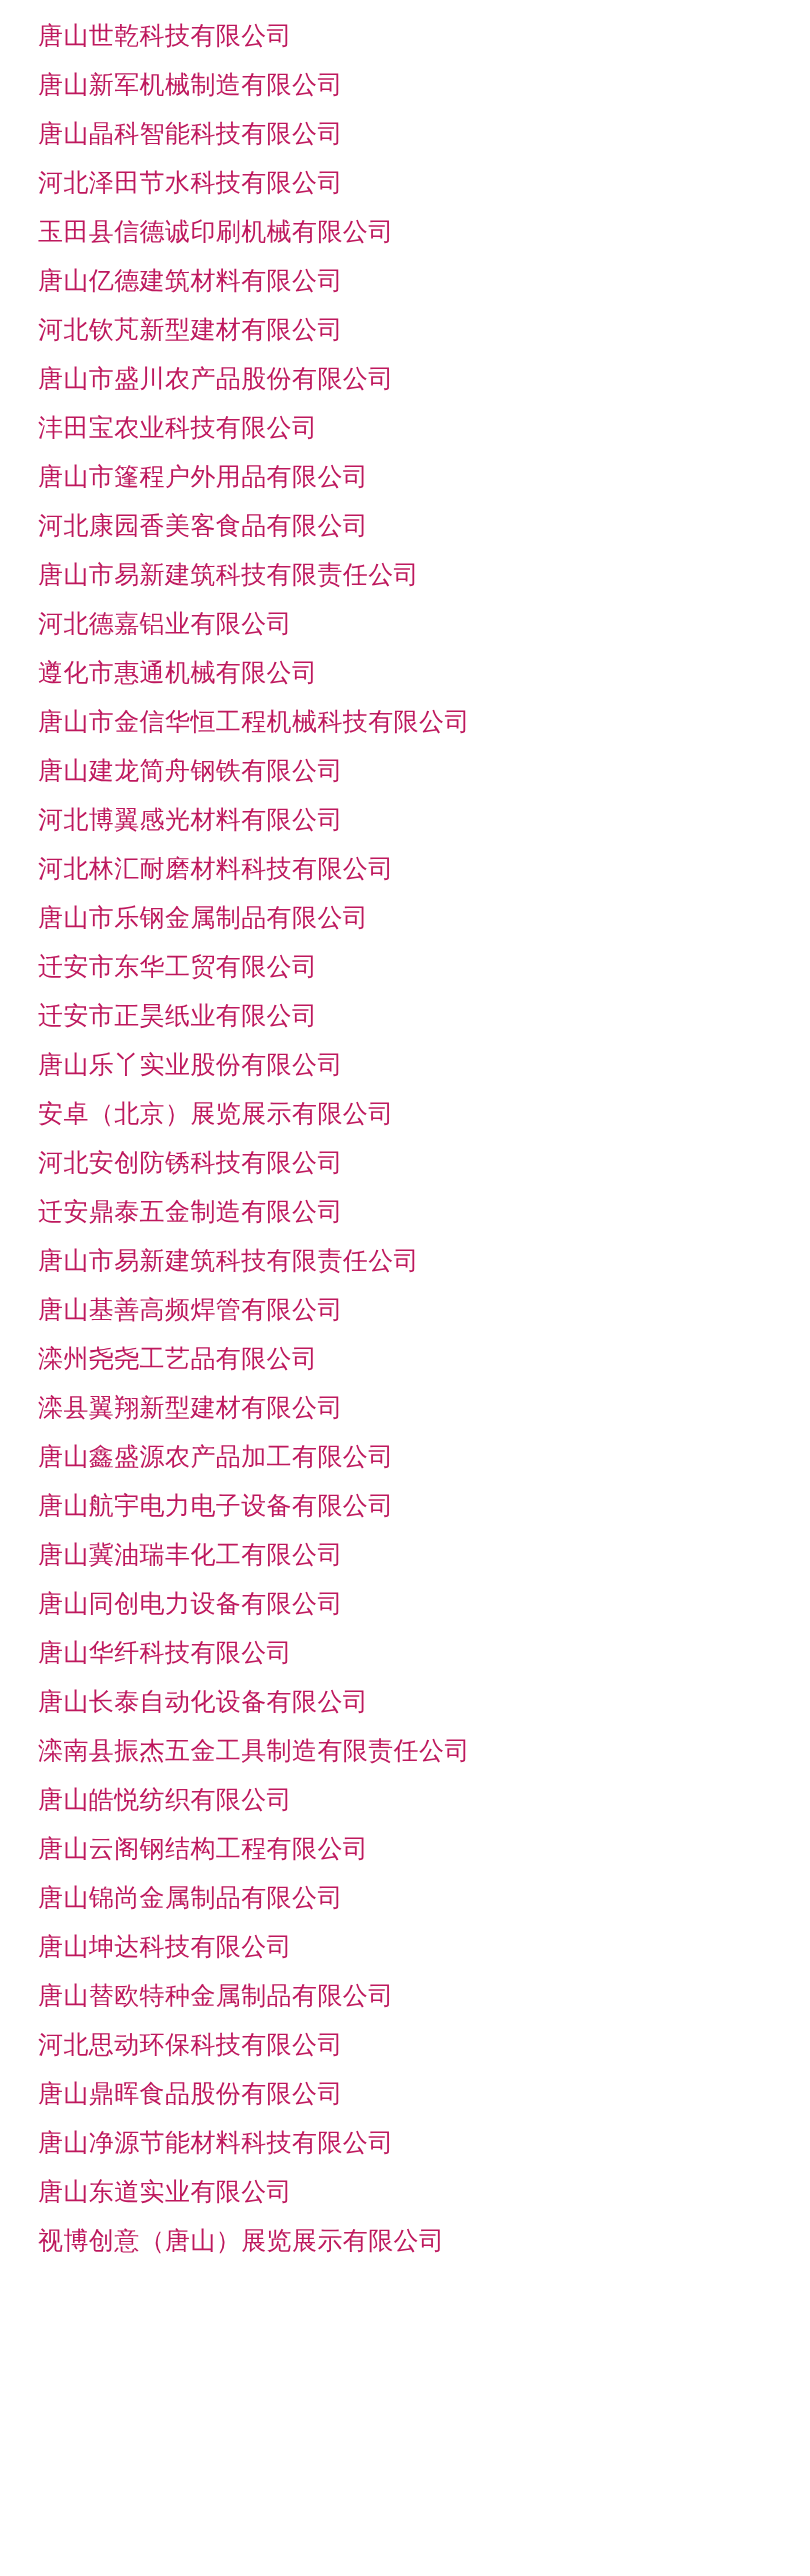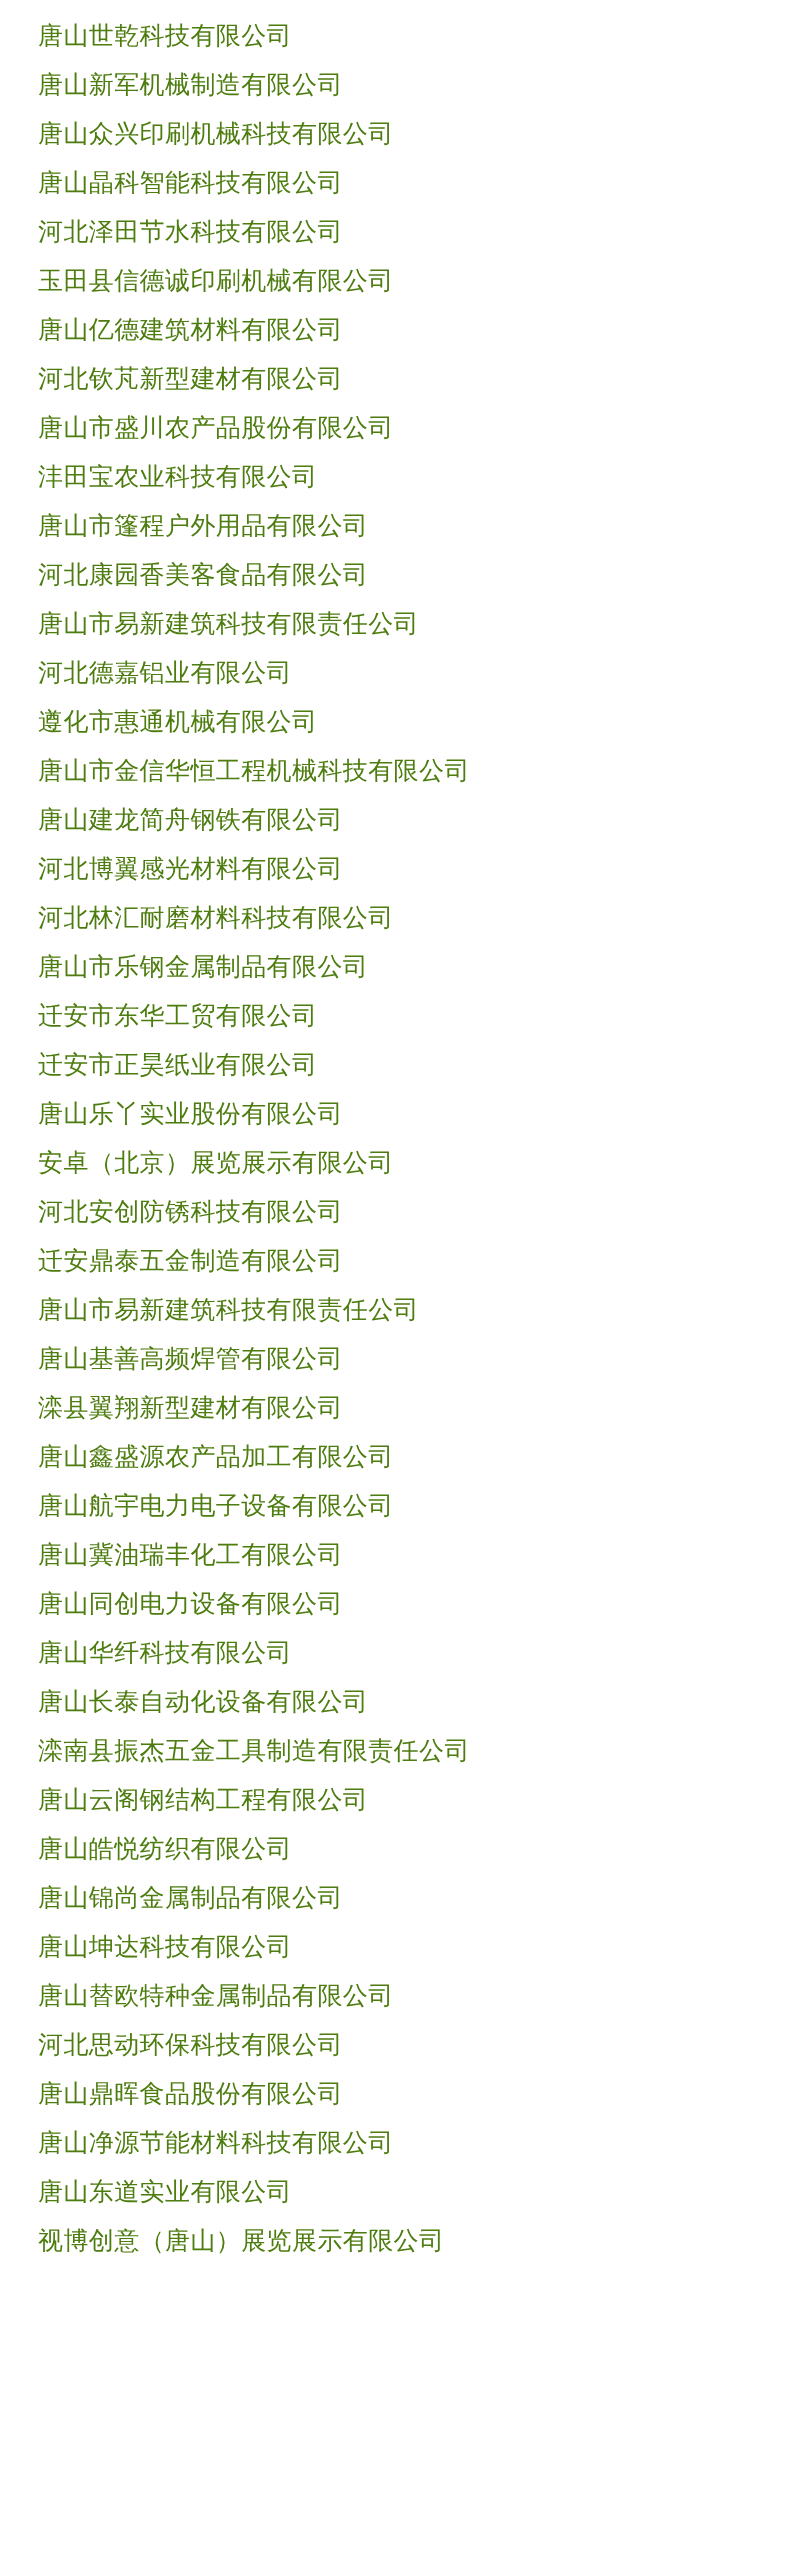--- a/index.html
+++ b/index.html
@@ -21,34 +21,33 @@
     list-style: none;
     margin: 0;
     padding: 0;
   }
   .company-item {
     box-sizing: border-box;
     height: 49px;
     line-height: 49px;
     padding-left: 38px;
     font-size: 25px;
-    color: #4d7c0f;
+    color: #be185d;
     white-space: nowrap;
     overflow: hidden;
     letter-spacing: 0.4px;
   }
 </style>
 </head>
 <body>
 
 <div class="doc">
   <ul class="company-list" id="company-list">
       <li class="company-item">唐山世乾科技有限公司</li>
       <li class="company-item">唐山新军机械制造有限公司</li>
-      <li class="company-item">唐山众兴印刷机械科技有限公司</li>
       <li class="company-item">唐山晶科智能科技有限公司</li>
       <li class="company-item">河北泽田节水科技有限公司</li>
       <li class="company-item">玉田县信德诚印刷机械有限公司</li>
       <li class="company-item">唐山亿德建筑材料有限公司</li>
       <li class="company-item">河北钦芃新型建材有限公司</li>
       <li class="company-item">唐山市盛川农产品股份有限公司</li>
       <li class="company-item">沣田宝农业科技有限公司</li>
       <li class="company-item">唐山市篷程户外用品有限公司</li>
       <li class="company-item">河北康园香美客食品有限公司</li>
       <li class="company-item">唐山市易新建筑科技有限责任公司</li>
@@ -60,30 +59,31 @@
       <li class="company-item">河北林汇耐磨材料科技有限公司</li>
       <li class="company-item">唐山市乐钢金属制品有限公司</li>
       <li class="company-item">迁安市东华工贸有限公司</li>
       <li class="company-item">迁安市正昊纸业有限公司</li>
       <li class="company-item">唐山乐丫实业股份有限公司</li>
       <li class="company-item">安卓（北京）展览展示有限公司</li>
       <li class="company-item">河北安创防锈科技有限公司</li>
       <li class="company-item">迁安鼎泰五金制造有限公司</li>
       <li class="company-item">唐山市易新建筑科技有限责任公司</li>
       <li class="company-item">唐山基善高频焊管有限公司</li>
+      <li class="company-item">滦州尧尧工艺品有限公司</li>
       <li class="company-item">滦县翼翔新型建材有限公司</li>
       <li class="company-item">唐山鑫盛源农产品加工有限公司</li>
       <li class="company-item">唐山航宇电力电子设备有限公司</li>
       <li class="company-item">唐山冀油瑞丰化工有限公司</li>
       <li class="company-item">唐山同创电力设备有限公司</li>
       <li class="company-item">唐山华纤科技有限公司</li>
       <li class="company-item">唐山长泰自动化设备有限公司</li>
       <li class="company-item">滦南县振杰五金工具制造有限责任公司</li>
+      <li class="company-item">唐山皓悦纺织有限公司</li>
       <li class="company-item">唐山云阁钢结构工程有限公司</li>
-      <li class="company-item">唐山皓悦纺织有限公司</li>
       <li class="company-item">唐山锦尚金属制品有限公司</li>
       <li class="company-item">唐山坤达科技有限公司</li>
       <li class="company-item">唐山替欧特种金属制品有限公司</li>
       <li class="company-item">河北思动环保科技有限公司</li>
       <li class="company-item">唐山鼎晖食品股份有限公司</li>
       <li class="company-item">唐山净源节能材料科技有限公司</li>
       <li class="company-item">唐山东道实业有限公司</li>
       <li class="company-item">视博创意（唐山）展览展示有限公司</li>
     </ul>
 </div>

